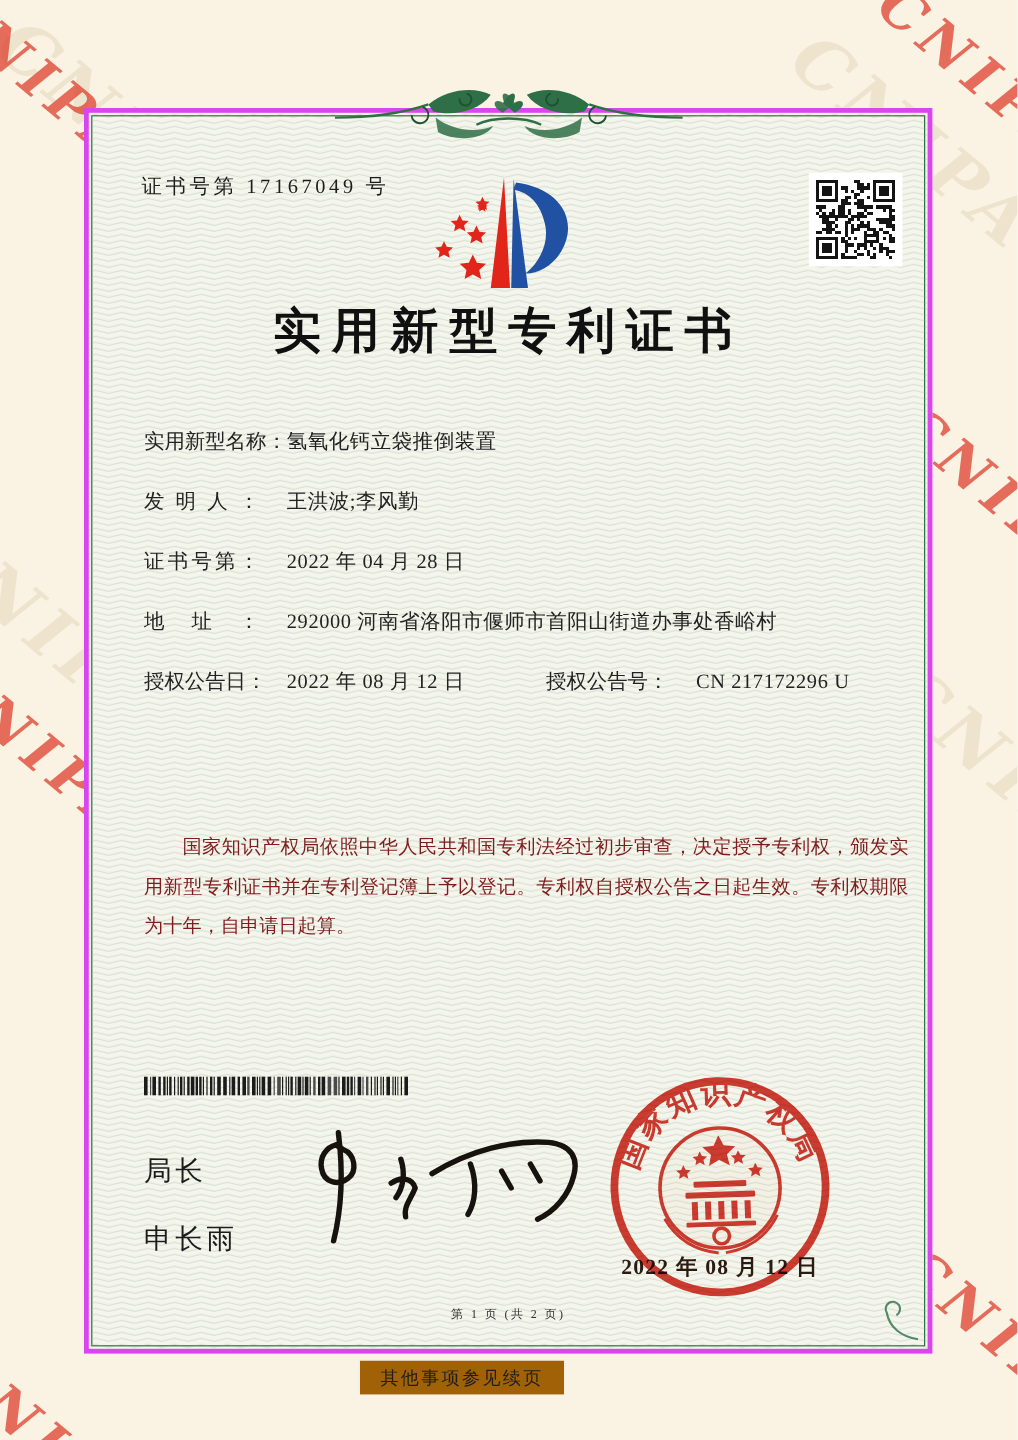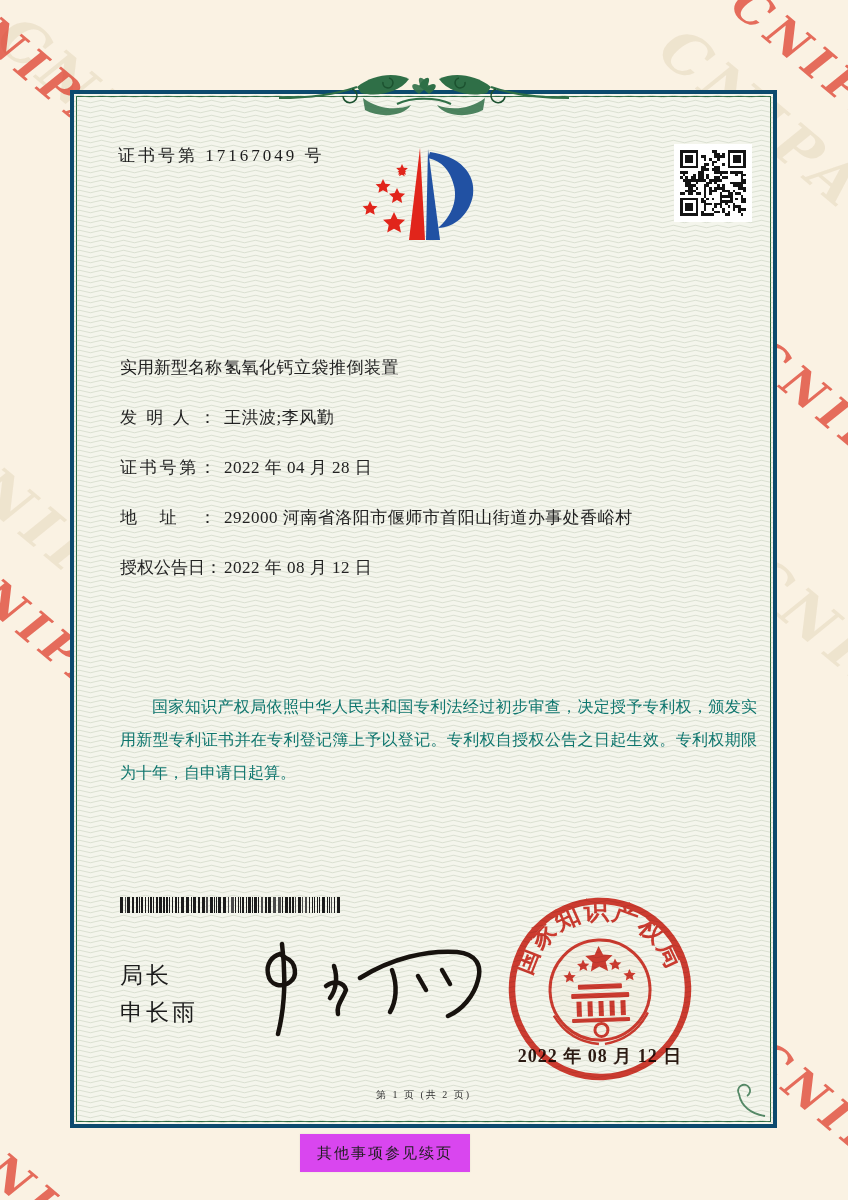--- a/index.html
+++ b/index.html
@@ -20,58 +20,58 @@
   .wm-in2{left:180px;top:700px;color:rgba(213,194,160,0.22);font-size:60px;}
   .wm-r1{left:-30px;top:-22px;}
   .wm-r2{left:756px;top:-24px;color:rgba(226,90,70,0.5);}
   .wm-r3{left:772px;top:326px;color:rgba(226,90,70,0.55);}
   .wm-r4{left:-28px;top:540px;color:rgba(226,80,60,0.6);}
   .wm-r5{left:-22px;top:1114px;}
   .wm-r6{left:774px;top:1028px;color:rgba(226,90,70,0.5);}
 
   
   .frame{position:absolute;left:70px;top:90px;width:699px;height:1030px;
-         border:4px solid #0c4a6e;background:#f4f5ec;}
+         border:4px solid #d946ef;background:#f4f5ec;}
   .frame::before{content:"";position:absolute;inset:2px;border:1px solid #2a6b42;pointer-events:none;}
   .waves{position:absolute;inset:0;width:100%;height:100%;pointer-events:none;}
 
   .ornament{position:absolute;left:50%;top:-26px;transform:translateX(-50%);pointer-events:none;}
   .corner-flourish{position:absolute;right:6px;bottom:6px;pointer-events:none;opacity:.8;}
 
   
   .cert-no{position:absolute;left:44px;top:50px;font-size:17px;letter-spacing:3px;color:#1d1d1d;}
   .logo{position:absolute;left:280px;top:46px;}
   .qr{position:absolute;left:600px;top:50px;background:#fff;padding:6px;line-height:0;}
   .title{position:absolute;left:0;top:154px;width:100%;text-align:center;
          font-size:40px;font-weight:bold;letter-spacing:9px;color:#101010;}
 
   
   .fields{position:absolute;left:46px;top:262px;right:40px;font-size:17px;color:#222;}
   .row{position:relative;height:26px;margin-bottom:24px;white-space:nowrap;}
   .lbl{display:inline-block;width:96px;text-align:justify;text-align-last:justify;vertical-align:top;}
-  .val{margin-left:8px;letter-spacing:.5px;font-family:Liberation Serif, serif;}
+  .val{margin-left:23px;letter-spacing:.5px;font-family:Liberation Serif, serif;}
   .grant-pair{position:absolute;left:335px;top:0;}
 
   
   .body-text{position:absolute;left:46px;top:596px;width:637px;font-size:16px;line-height:33px;
-             color:#0f766e;text-align:justify;}
+             color:#7f1d1d;text-align:justify;}
   .body-text p{margin:0;text-indent:2em;}
 
   
   .barcode{position:absolute;left:46px;top:803px;line-height:0;}
   .signatory{position:absolute;left:46px;top:866px;font-size:23px;letter-spacing:3px;color:#1c1c1c;}
-  .signatory .name{margin-top:6px;}
+  .signatory .name{margin-top:26px;}
   .signature{position:absolute;left:168px;top:842px;pointer-events:none;}
   .seal-date{position:absolute;left:431px;top:950px;width:190px;text-align:center;
              font-size:18px;font-weight:bold;letter-spacing:1px;color:#2b1a12;}
   .seal{position:absolute;left:431px;top:800px;mix-blend-mode:multiply;opacity:.9;}
   .page-indicator{position:absolute;left:0;top:994px;width:100%;text-align:center;
                   font-size:10px;letter-spacing:2px;color:#333;}
 
-  .footer-note{position:absolute;left:300px;top:1134px;width:170px;height:38px;background:#d946ef;
+  .footer-note{position:absolute;left:300px;top:1134px;width:170px;height:28px;background:#a16207;
                display:flex;align-items:center;justify-content:center;font-size:15px;
                letter-spacing:2px;color:#1e1e1e;box-shadow:0 0 2px rgba(0,0,0,0.08);}
 </style>
 </head>
 <body>
 
 <div class="page">
 
   <span class="wm beige wm-a">CNIPA</span>
   <span class="wm beige wm-b">CNIPA</span>
@@ -354,36 +354,40 @@
           <rect x="2" y="2" width="3" height="3" fill="#141414"></rect>
           <rect x="18" y="0" width="7" height="7" fill="#141414"></rect>
           <rect x="19" y="1" width="5" height="5" fill="#ffffff"></rect>
           <rect x="20" y="2" width="3" height="3" fill="#141414"></rect>
           <rect x="0" y="18" width="7" height="7" fill="#141414"></rect>
           <rect x="1" y="19" width="5" height="5" fill="#ffffff"></rect>
           <rect x="2" y="20" width="3" height="3" fill="#141414"></rect>
         </svg>
     </div>
 
+    <div class="title">实用新型专利证书</div>
 
     <div class="fields">
       <div class="row">
         <span class="lbl">实用新型名称：</span><span class="val">氢氧化钙立袋推倒装置</span>
       </div>
       <div class="row">
         <span class="lbl">发明人：</span><span class="val">王洪波;李风勤</span>
       </div>
       <div class="row">
         <span class="lbl">证书号第：</span><span class="val">2022 年 04 月 28 日</span>
       </div>
       <div class="row">
         <span class="lbl">地址：</span><span class="val">292000 河南省洛阳市偃师市首阳山街道办事处香峪村</span>
       </div>
       <div class="row">
         <span class="lbl">授权公告日：</span><span class="val">2022 年 08 月 12 日</span>
+        <span class="grant-pair">
+          <span>授权公告号：</span><span class="val">CN 217172296 U</span>
+        </span>
       </div>
     </div>
 
     <div class="body-text">
       <p>国家知识产权局依照中华人民共和国专利法经过初步审查，决定授予专利权，颁发实用新型专利证书并在专利登记簿上予以登记。专利权自授权公告之日起生效。专利权期限为十年，自申请日起算。</p>
     </div>
 
     <div class="barcode">
       <svg id="bc" width="222" height="16">
           <rect x="0" y="0" width="3" height="16" fill="#1b1b1b"></rect>

